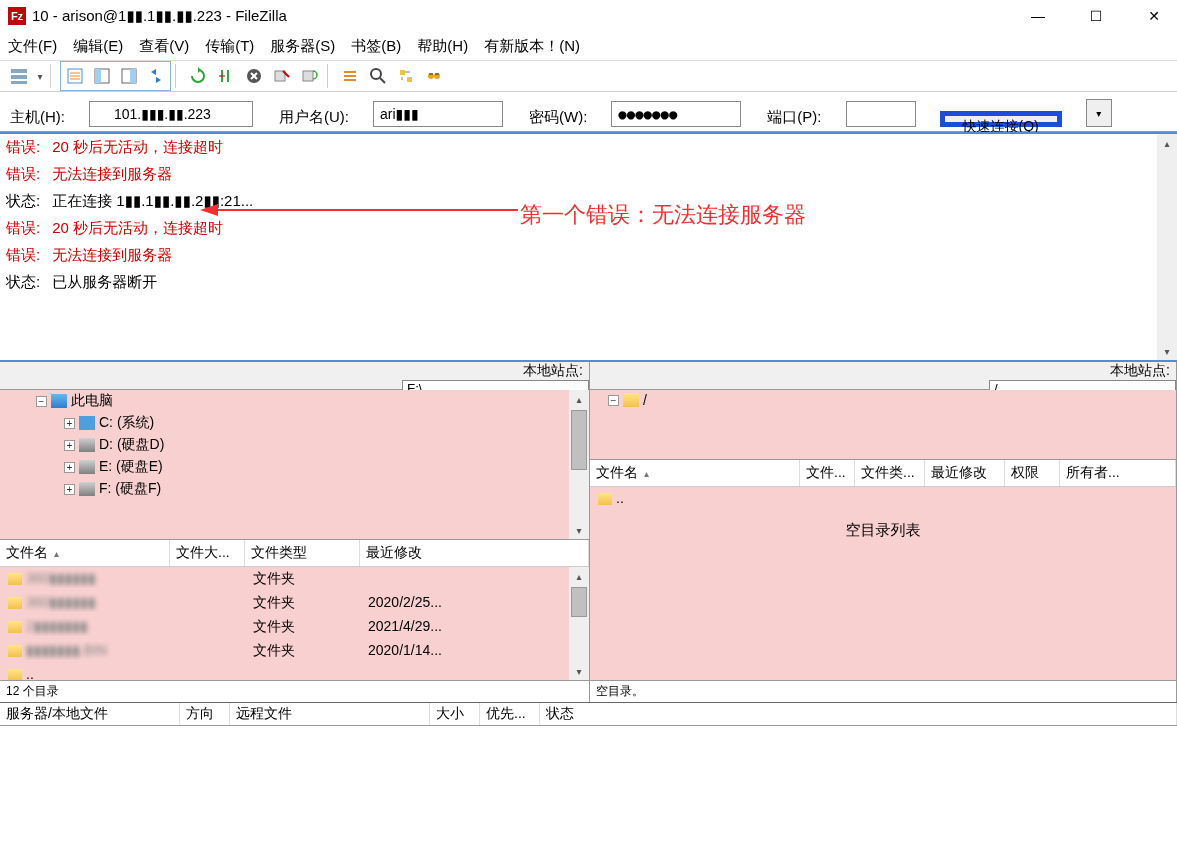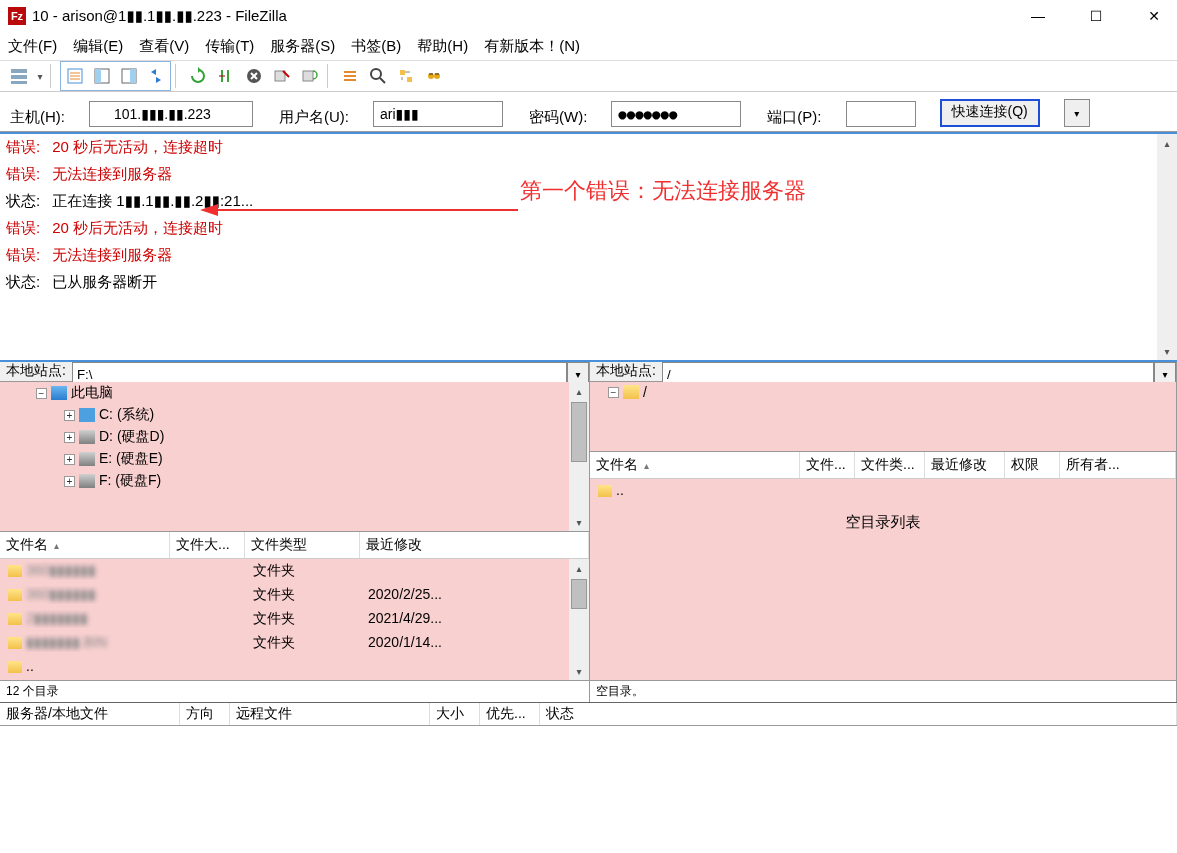--- a/index.html
+++ b/index.html
@@ -52,21 +52,21 @@
   display:flex; align-items:flex-end;
   padding: 4px 8px;
   gap: 24px;
   font-size:15px;
 }
 .quickbar label { margin-left:2px; }
 .quickbar input {
   height: 26px; border:1px solid #888; padding: 2px 6px; font-size:14px; background:#fff; outline:none;
 }
 .quickbar .btn {
-  height: 28px; padding: 2px 10px; border:2px solid #1d4ed8; background:#efefef; font-size:14px; cursor:default;
+  height: 16px; padding: 2px 18px; border:5px solid #1d4ed8; background:#efefef; font-size:14px; cursor:default;
 }
 .quickbar .dropdown-arrow { width:26px; height:28px; border:1px solid #888; background:#efefef; display:flex;align-items:center;justify-content:center;font-size:10px;cursor:default;}
 
 .log-panel {
   height: 230px;
   border: 2px solid #4a90d9;
   border-left:none;border-right:none;
   overflow-y:auto;
   position:relative;
   font-size:15px;
@@ -79,21 +79,21 @@
 .sites-row {
   display:flex;
   height:340px;
 }
 .local-pane, .remote-pane {
   display:flex; flex-direction:column;
   border-right:1px solid #999;
 }
 .local-pane { width:590px; }
 .remote-pane { flex:1; }
-.site-bar { height:20px; display:flex; align-items:flex-start; border-bottom:1px solid #999; background:#f0f0f0; font-size:14px;}
+.site-bar { height:28px; display:flex; align-items:flex-end; border-bottom:1px solid #999; background:#f0f0f0; font-size:14px;flex-direction:column;}
 .site-bar .lbl { padding:0 6px;}
 .site-bar .path-input { flex:1; height:24px; border:1px solid #888; padding:0 4px; background:#fff;}
 .site-bar .path-arrow { width:22px; height:24px; border:1px solid #888; background:#f0f0f0; display:flex;align-items:center;justify-content:center;font-size:10px;}
 
 .tree-view {
   height:150px;
   overflow-y:auto;
   background:#f8d0d0;
   border-bottom:1px solid #999;
   position:relative;
@@ -429,13 +429,13 @@
   <div class="q-col" style="width:200px">远程文件</div>
   <div class="q-col" style="width:50px">大小</div>
   <div class="q-col" style="width:60px">优先...</div>
   <div class="q-col" style="flex:1">状态</div>
 </div>
 
 <svg class="annotation-arrow" style="left:200px; top:200px;" width="320" height="20">
   <line x1="18" y1="10" x2="318" y2="10" stroke="#f03030" stroke-width="2"></line>
   <polygon points="0,10 18,4 18,16" fill="#f03030"></polygon>
 </svg>
-<div class="annotation" style="left:520px; top:176px;">第一个错误：无法连接服务器</div>
+<div class="annotation" style="left:520px; top:200px;">第一个错误：无法连接服务器</div>
 
 </body></html>

